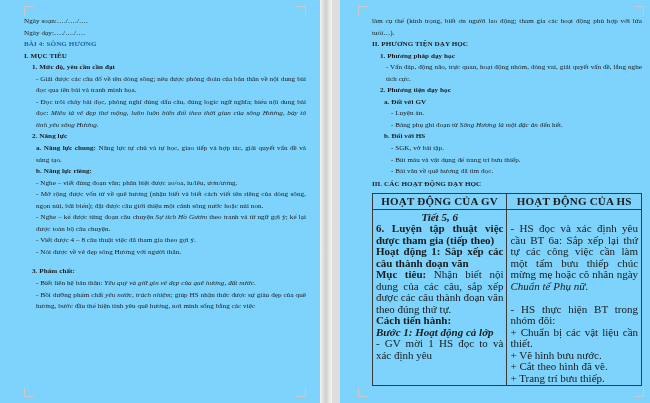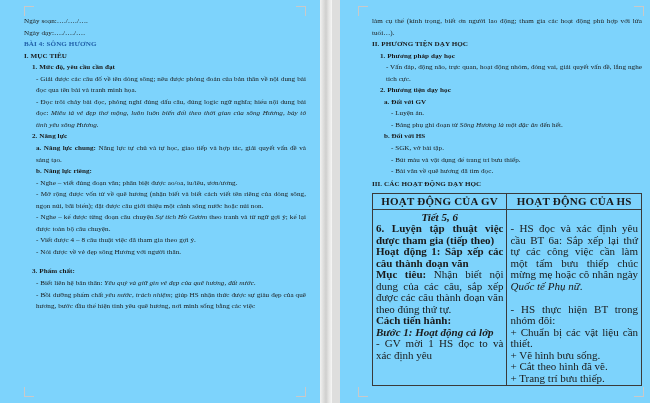--- a/index.html
+++ b/index.html
@@ -186,25 +186,25 @@
             <div class="cellline tiet">Tiết 5, 6</div>
             <div class="cellline bd">6. Luyện tập thuật việc được tham gia (tiếp theo)</div>
             <div class="cellline bd">Hoạt động 1: Sắp xếp các câu thành đoạn văn</div>
             <div class="cellline"><span class="bd">Mục tiêu:</span><span> Nhận biết nội dung của các câu, sắp xếp được các câu thành đoạn văn theo đúng thứ tự.</span></div>
             <div class="cellline bd">Cách tiến hành:</div>
             <div class="cellline bd it">Bước 1: Hoạt động cả lớp</div>
             <div class="cellline">- GV mời 1 HS đọc to và xác định yêu</div>
           </td>
           <td class="col-hs">
             <div style="height:11.5px"></div>
-            <div class="cellline"><span>- HS đọc và xác định yêu cầu BT 6a: Sắp xếp lại thứ tự các công việc cần làm một tấm bưu thiếp chúc mừng mẹ hoặc cô nhân ngày </span><span class="it">Quốc tế Phụ nữ</span><span>.</span></div>
+            <div class="cellline"><span>- HS đọc và xác định yêu cầu BT 6a: Sắp xếp lại thứ tự các công việc cần làm một tấm bưu thiếp chúc mừng mẹ hoặc cô nhân ngày </span><span class="it">Chuẩn tế Phụ nữ</span><span>.</span></div>
             <div style="height:11.5px"></div>
             <div class="cellline">- HS thực hiện BT trong nhóm đôi:</div>
             <div class="cellline">+ Chuẩn bị các vật liệu cần thiết.</div>
-            <div class="cellline">+ Vẽ hình bưu sống.</div>
+            <div class="cellline">+ Vẽ hình bưu nước.</div>
             <div class="cellline">+ Cắt theo hình đã vẽ.</div>
             <div class="cellline">+ Trang trí bưu thiếp.</div>
           </td>
         </tr>
       </tbody>
         </table>
 
     </div>
   </div>
 

